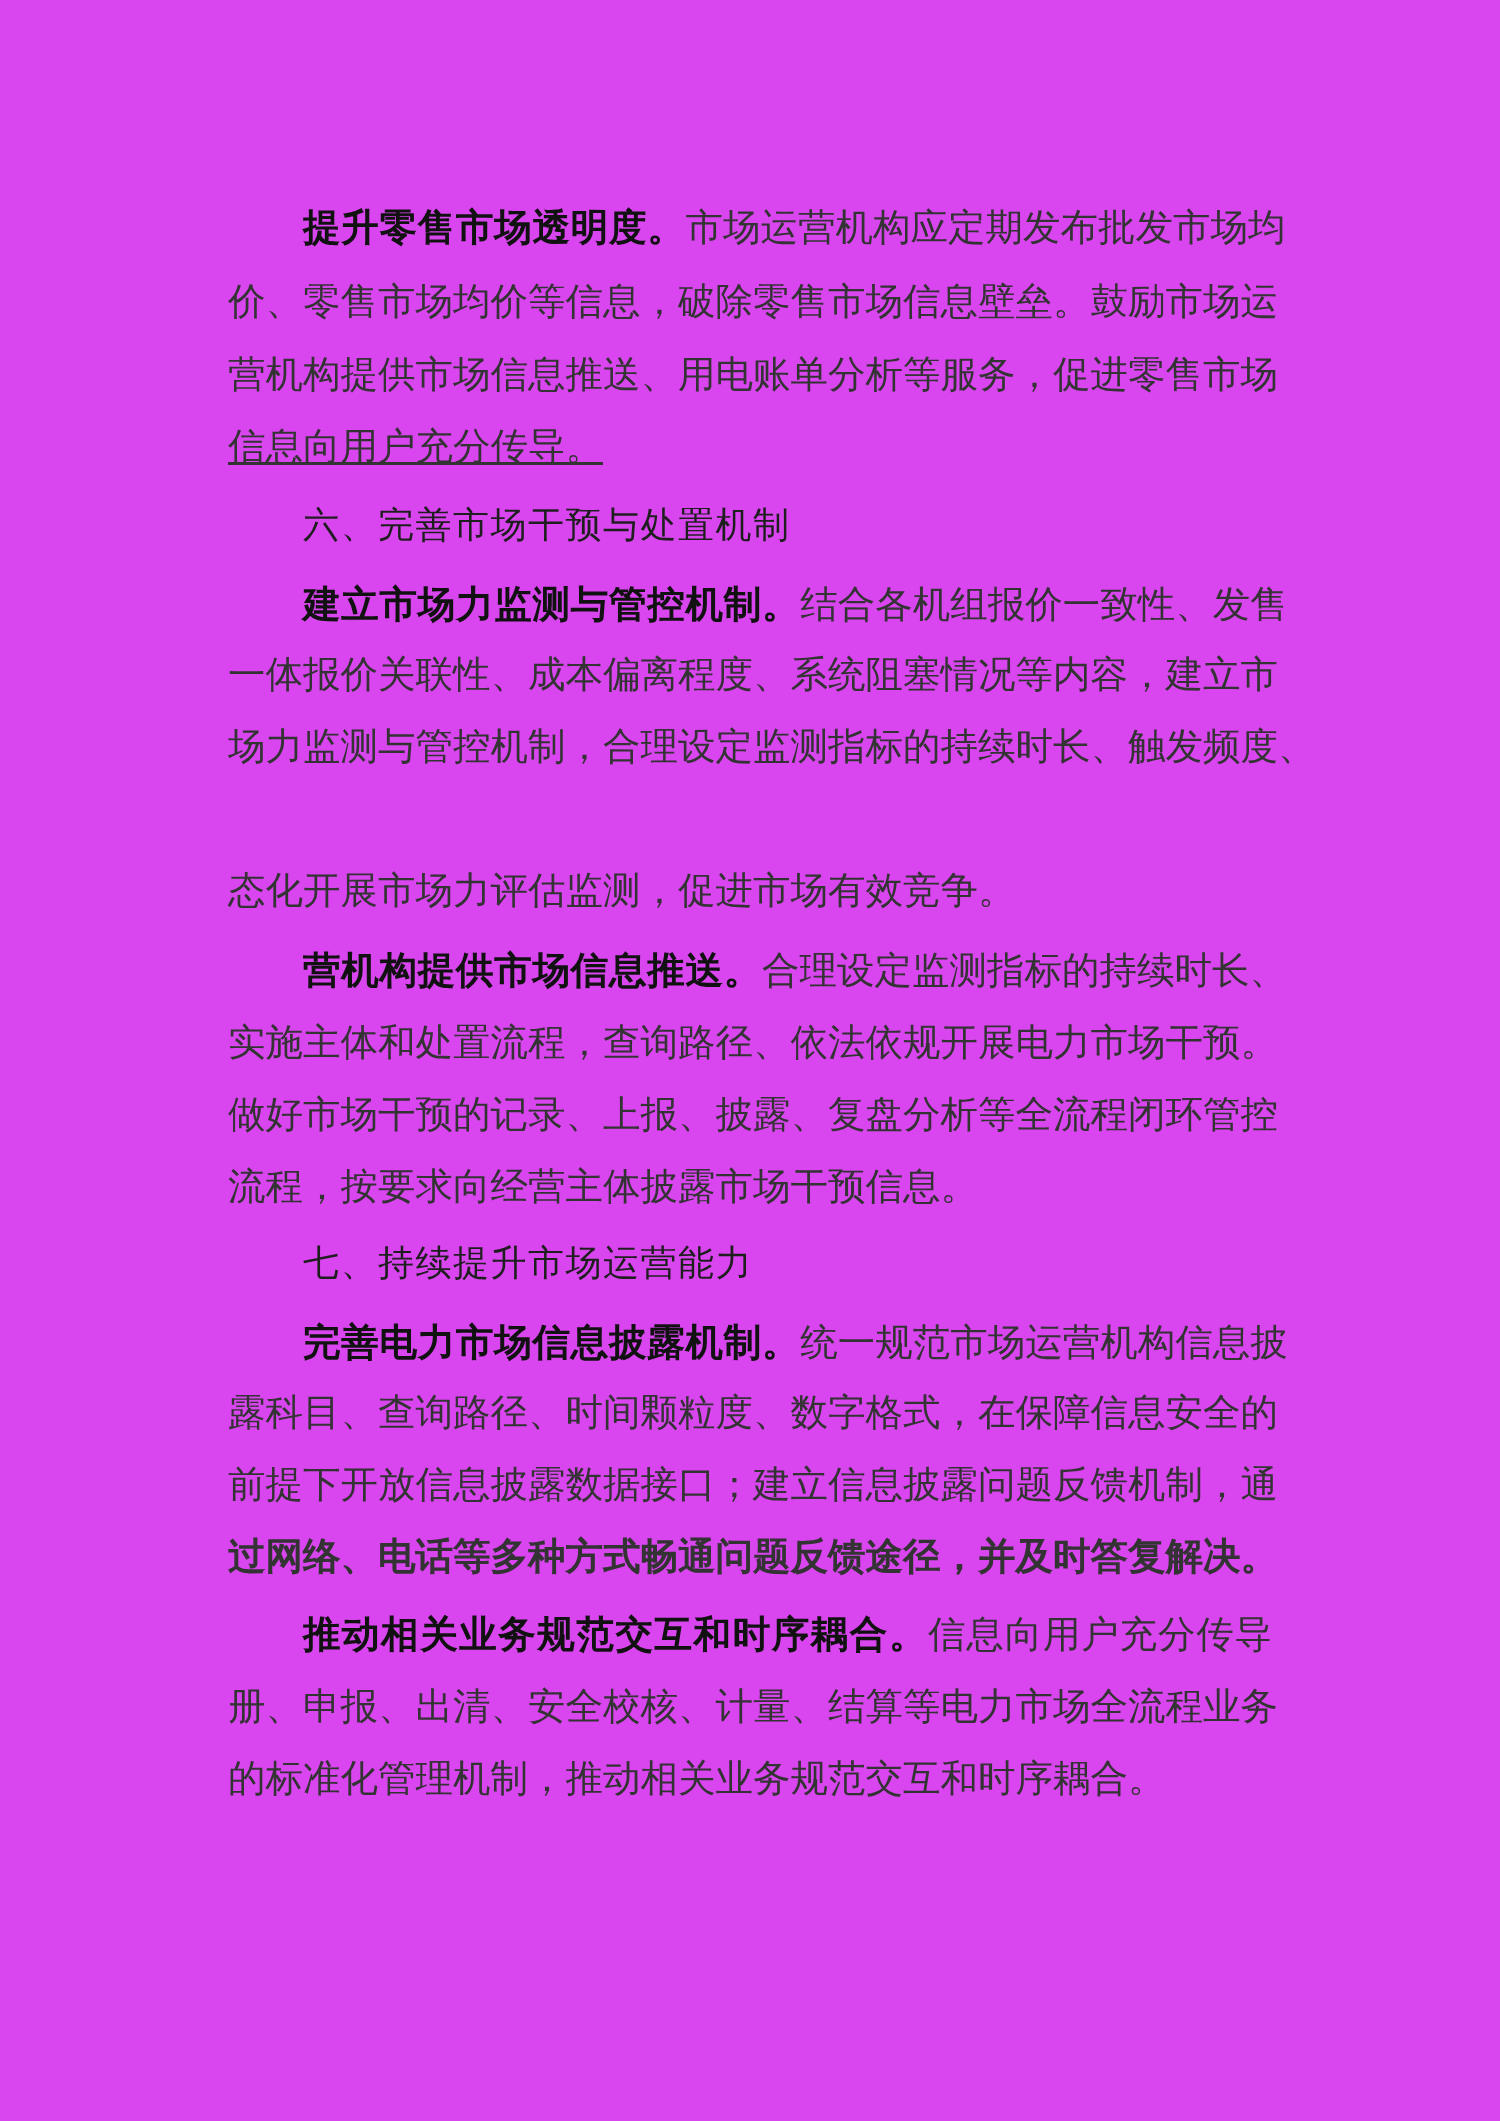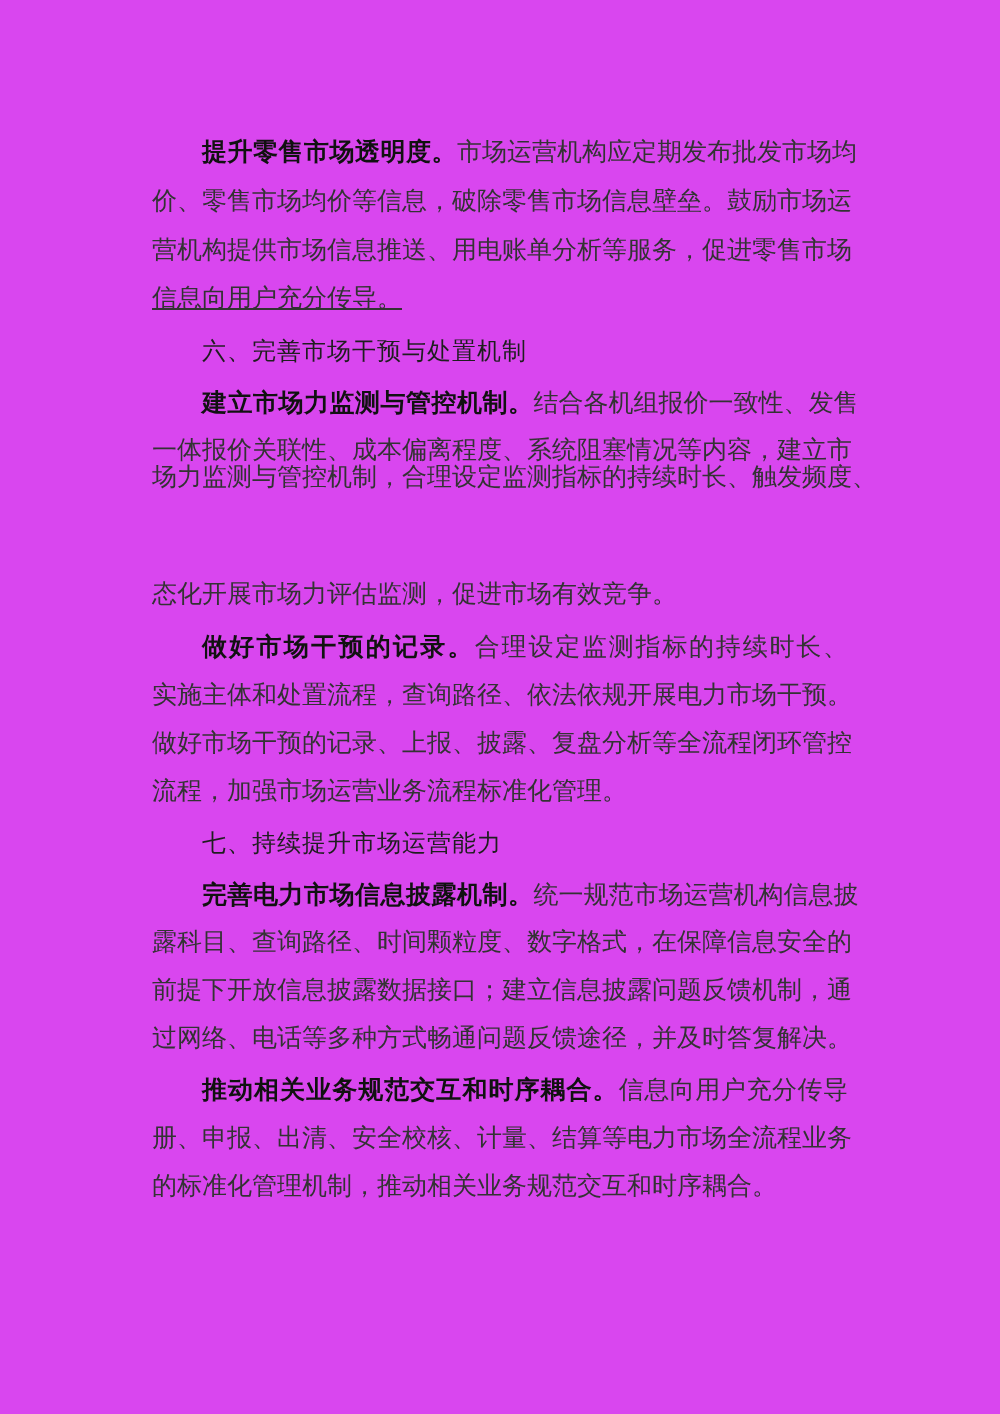--- a/index.html
+++ b/index.html
@@ -43,32 +43,32 @@
 
   <div class="line indent" style="top:137px;"><span class="bold">提升零售市场透明度。</span><span>市场运营机构应定期发布批发市场均</span></div>
   <div class="line" style="top:186px;">价、零售市场均价等信息，破除零售市场信息壁垒。鼓励市场运</div>
   <div class="line" style="top:235px;">营机构提供市场信息推送、用电账单分析等服务，促进零售市场</div>
   <div class="line last" style="top:283px;text-decoration:underline;">信息向用户充分传导。</div>
 
   <div class="line heading" style="top:336px;">六、完善市场干预与处置机制</div>
 
   <div class="line indent" style="top:388px;"><span class="bold">建立市场力监测与管控机制。</span><span>结合各机组报价一致性、发售</span></div>
   <div class="line" style="top:435px;">一体报价关联性、成本偏离程度、系统阻塞情况等内容，建立市</div>
-  <div class="line" style="top:462px;">场力监测与管控机制，合理设定监测指标的持续时长、触发频度、</div>
+  <div class="line" style="top:483px;">场力监测与管控机制，合理设定监测指标的持续时长、触发频度、</div>
   <div class="line last" style="top:579px;">态化开展市场力评估监测，促进市场有效竞争。</div>
 
-  <div class="line indent" style="top:632px;"><span class="bold">做好市场干预的记录。</span><span>合理设定监测指标的持续时长、</span></div>
+  <div class="line indent" style="top:632px;"><span class="bold">营机构提供市场信息推送。</span><span>合理设定监测指标的持续时长、</span></div>
   <div class="line" style="top:680px;">实施主体和处置流程，查询路径、依法依规开展电力市场干预。</div>
   <div class="line" style="top:728px;">做好市场干预的记录、上报、披露、复盘分析等全流程闭环管控</div>
-  <div class="line last" style="top:776px;">流程，加强市场运营业务流程标准化管理。</div>
+  <div class="line last" style="top:776px;">流程，按要求向经营主体披露市场干预信息。</div>
 
   <div class="line heading" style="top:828px;">七、持续提升市场运营能力</div>
 
   <div class="line indent" style="top:880px;"><span class="bold">完善电力市场信息披露机制。</span><span>统一规范市场运营机构信息披</span></div>
   <div class="line" style="top:927px;">露科目、查询路径、时间颗粒度、数字格式，在保障信息安全的</div>
   <div class="line" style="top:975px;">前提下开放信息披露数据接口；建立信息披露问题反馈机制，通</div>
-  <div class="line" style="top:1023px;">过网络、电话等多种方式畅通问题反馈途径，并及时答复解决。</div>
+  <div class="line" style="top:1023px;font-weight:bold;">过网络、电话等多种方式畅通问题反馈途径，并及时答复解决。</div>
 
   <div class="line indent" style="top:1075px;"><span class="bold">推动相关业务规范交互和时序耦合。</span><span>信息向用户充分传导</span></div>
   <div class="line" style="top:1123px;">册、申报、出清、安全校核、计量、结算等电力市场全流程业务</div>
   <div class="line last" style="top:1171px;">的标准化管理机制，推动相关业务规范交互和时序耦合。</div>
 
 </div>
 
 </body></html>

